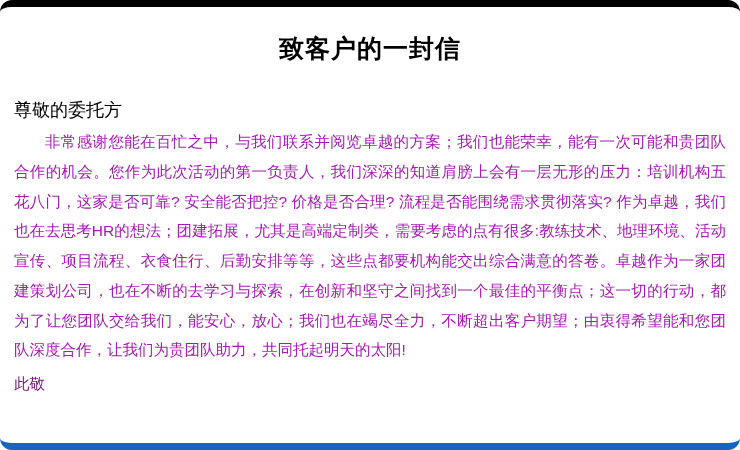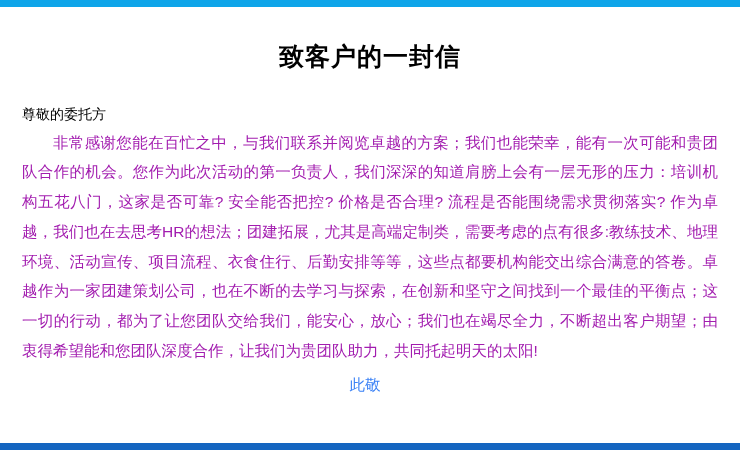--- a/index.html
+++ b/index.html
@@ -12,40 +12,41 @@
     background: #ffffff;
     font-family: "Liberation Sans", sans-serif;
     overflow: hidden;
   }
   .page {
     position: relative;
     box-sizing: border-box;
     width: 740px;
     height: 450px;
     background: #ffffff;
-    border-top: 7px solid #0ea5e9;
+    border-top: 7px solid #000000;
     border-bottom: 7px solid #1465c0;
-    padding: 8px;
+    padding: 0;
+    border-radius: 12px;
   }
   .doc-title {
     text-align: center;
     font-size: 25px;
     font-weight: bold;
     color: #000000;
     letter-spacing: 1px;
     margin-top: 26px;
     margin-bottom: 0;
     line-height: 1.2;
   }
   .body-wrap {
     padding: 0 14px 0 14px;
     margin-top: 30px;
   }
   .salutation {
-    font-size: 14px;
+    font-size: 18px;
     color: #000000;
     line-height: 1.9;
     margin: 0;
   }
   .greeting {
     font-size: 15.5px;
     color: #000000;
     line-height: 1.9;
     margin: 0;
     text-indent: 2em;
@@ -54,24 +55,24 @@
     font-size: 15.5px;
     color: #a21caf;
     line-height: 1.92;
     margin: 0;
     text-indent: 2em;
     text-align: justify;
     text-justify: inter-ideograph;
   }
   .closing {
     font-size: 15.5px;
-    color: #3b82f6;
+    color: #701a75;
     line-height: 1.9;
     margin: 4px 0 0 0;
-    text-align: center;
+    text-align: left;
     padding-right: 10px;
   }
 </style>
 </head>
 <body>
 
 <div class="page">
 
   <h1 class="doc-title">致客户的一封信</h1>
 

